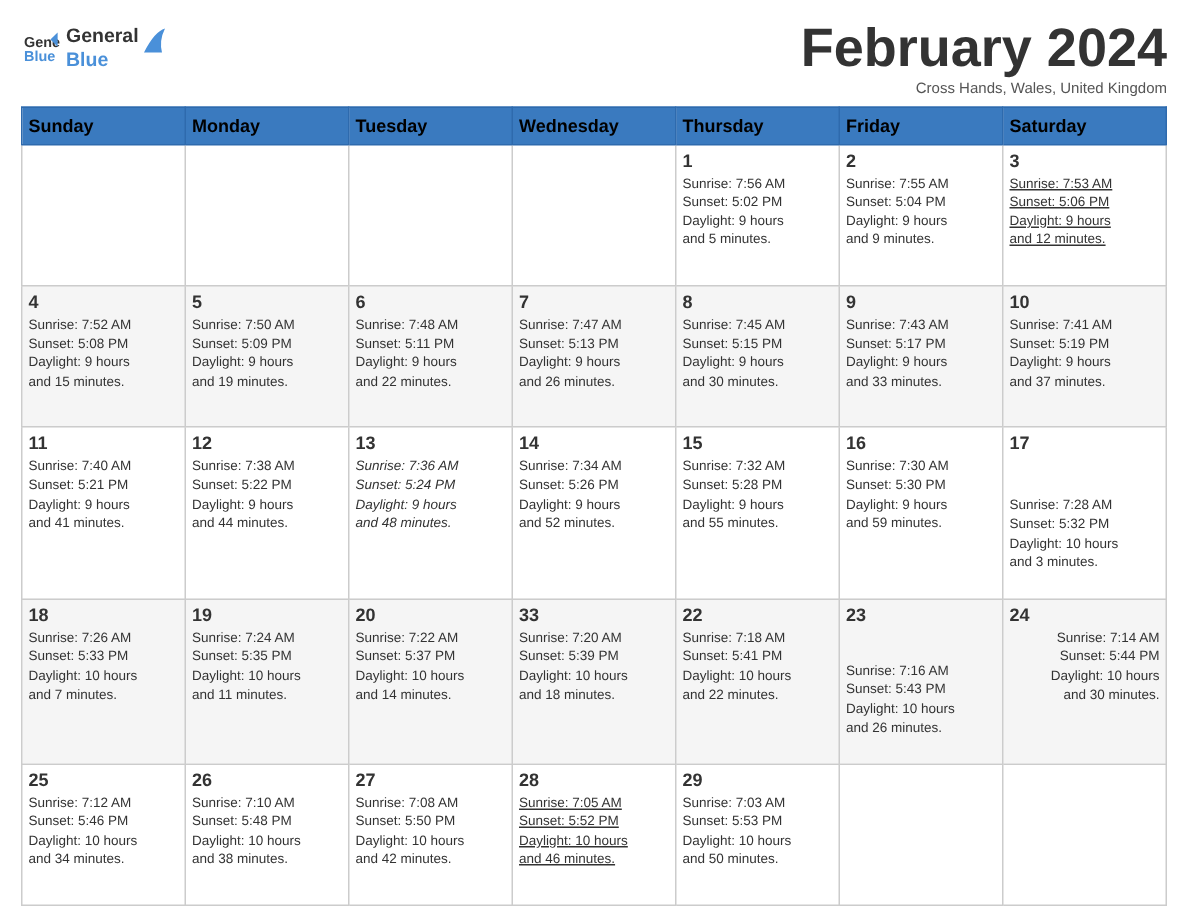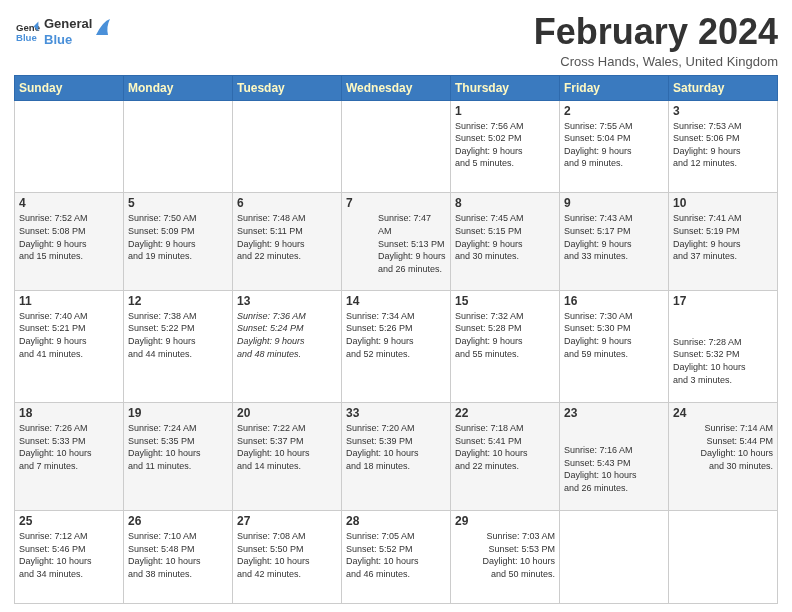--- a/index.html
+++ b/index.html
@@ -36,34 +36,34 @@
     .title-block {
       text-align: right;
     }
     .calendar-title {
       font-size: 36px;
       font-weight: bold;
       color: #333;
       line-height: 1.1;
     }
     .calendar-subtitle {
-      font-size: 13px;
+      font-size: 10px;
       color: #555;
       margin-top: 2px;
       text-align: right;
     }
     .calendar-table {
       width: 100%;
       border-collapse: collapse;
       flex: 1;
       table-layout: fixed;
     }
     .calendar-table thead th {
       background: #3a7abf;
-      color: #fef9c3;
+      color: #000000;
       font-size: 12px;
       font-weight: bold;
       padding: 5px 4px;
       text-align: left;
       border: 1px solid #2e6aad;
     }
     .calendar-table tbody td {
       border: 1px solid #ccc;
       vertical-align: top;
       padding: 3px 4px;
@@ -143,21 +143,21 @@
           </td>
           <td>
             <span class="day-num">2</span>
             <div class="day-info" style="white-space: pre-line;">Sunrise: 7:55 AM
 Sunset: 5:04 PM
 Daylight: 9 hours
 and 9 minutes.</div>
           </td>
           <td>
             <span class="day-num">3</span>
-            <div class="day-info" style="white-space: pre-line;">Sunrise: 7:53 AM
+            <div class="day-info" style="white-space: pre-line; text-decoration: underline;">Sunrise: 7:53 AM
 Sunset: 5:06 PM
 Daylight: 9 hours
 and 12 minutes.</div>
           </td>
         </tr>
         <tr>
           <td>
             <span class="day-num">4</span>
             <div class="day-info" style="white-space: pre-line;">Sunrise: 7:52 AM
 Sunset: 5:08 PM
@@ -173,21 +173,21 @@
           </td>
           <td>
             <span class="day-num">6</span>
             <div class="day-info" style="white-space: pre-line;">Sunrise: 7:48 AM
 Sunset: 5:11 PM
 Daylight: 9 hours
 and 22 minutes.</div>
           </td>
           <td>
             <span class="day-num">7</span>
-            <div class="day-info" style="white-space: pre-line; margin-left: 32px;">Sunrise: 7:47 AM
+            <div class="day-info" style="white-space: pre-line;">Sunrise: 7:47 AM
 Sunset: 5:13 PM
 Daylight: 9 hours
 and 26 minutes.</div>
           </td>
           <td>
             <span class="day-num">8</span>
             <div class="day-info" style="white-space: pre-line;">Sunrise: 7:45 AM
 Sunset: 5:15 PM
 Daylight: 9 hours
 and 30 minutes.</div>
@@ -326,28 +326,28 @@
           </td>
           <td>
             <span class="day-num">27</span>
             <div class="day-info" style="white-space: pre-line;">Sunrise: 7:08 AM
 Sunset: 5:50 PM
 Daylight: 10 hours
 and 42 minutes.</div>
           </td>
           <td>
             <span class="day-num">28</span>
-            <div class="day-info" style="white-space: pre-line;">Sunrise: 7:05 AM
+            <div class="day-info" style="white-space: pre-line; text-decoration: underline;">Sunrise: 7:05 AM
 Sunset: 5:52 PM
 Daylight: 10 hours
 and 46 minutes.</div>
           </td>
           <td>
             <span class="day-num">29</span>
-            <div class="day-info" style="white-space: pre-line; text-align: right;">Sunrise: 7:03 AM
+            <div class="day-info" style="white-space: pre-line;">Sunrise: 7:03 AM
 Sunset: 5:53 PM
 Daylight: 10 hours
 and 50 minutes.</div>
           </td>
           <td class="empty-cell"></td>
           <td class="empty-cell"></td>
         </tr>
       </tbody>
   </table>
 </div>

